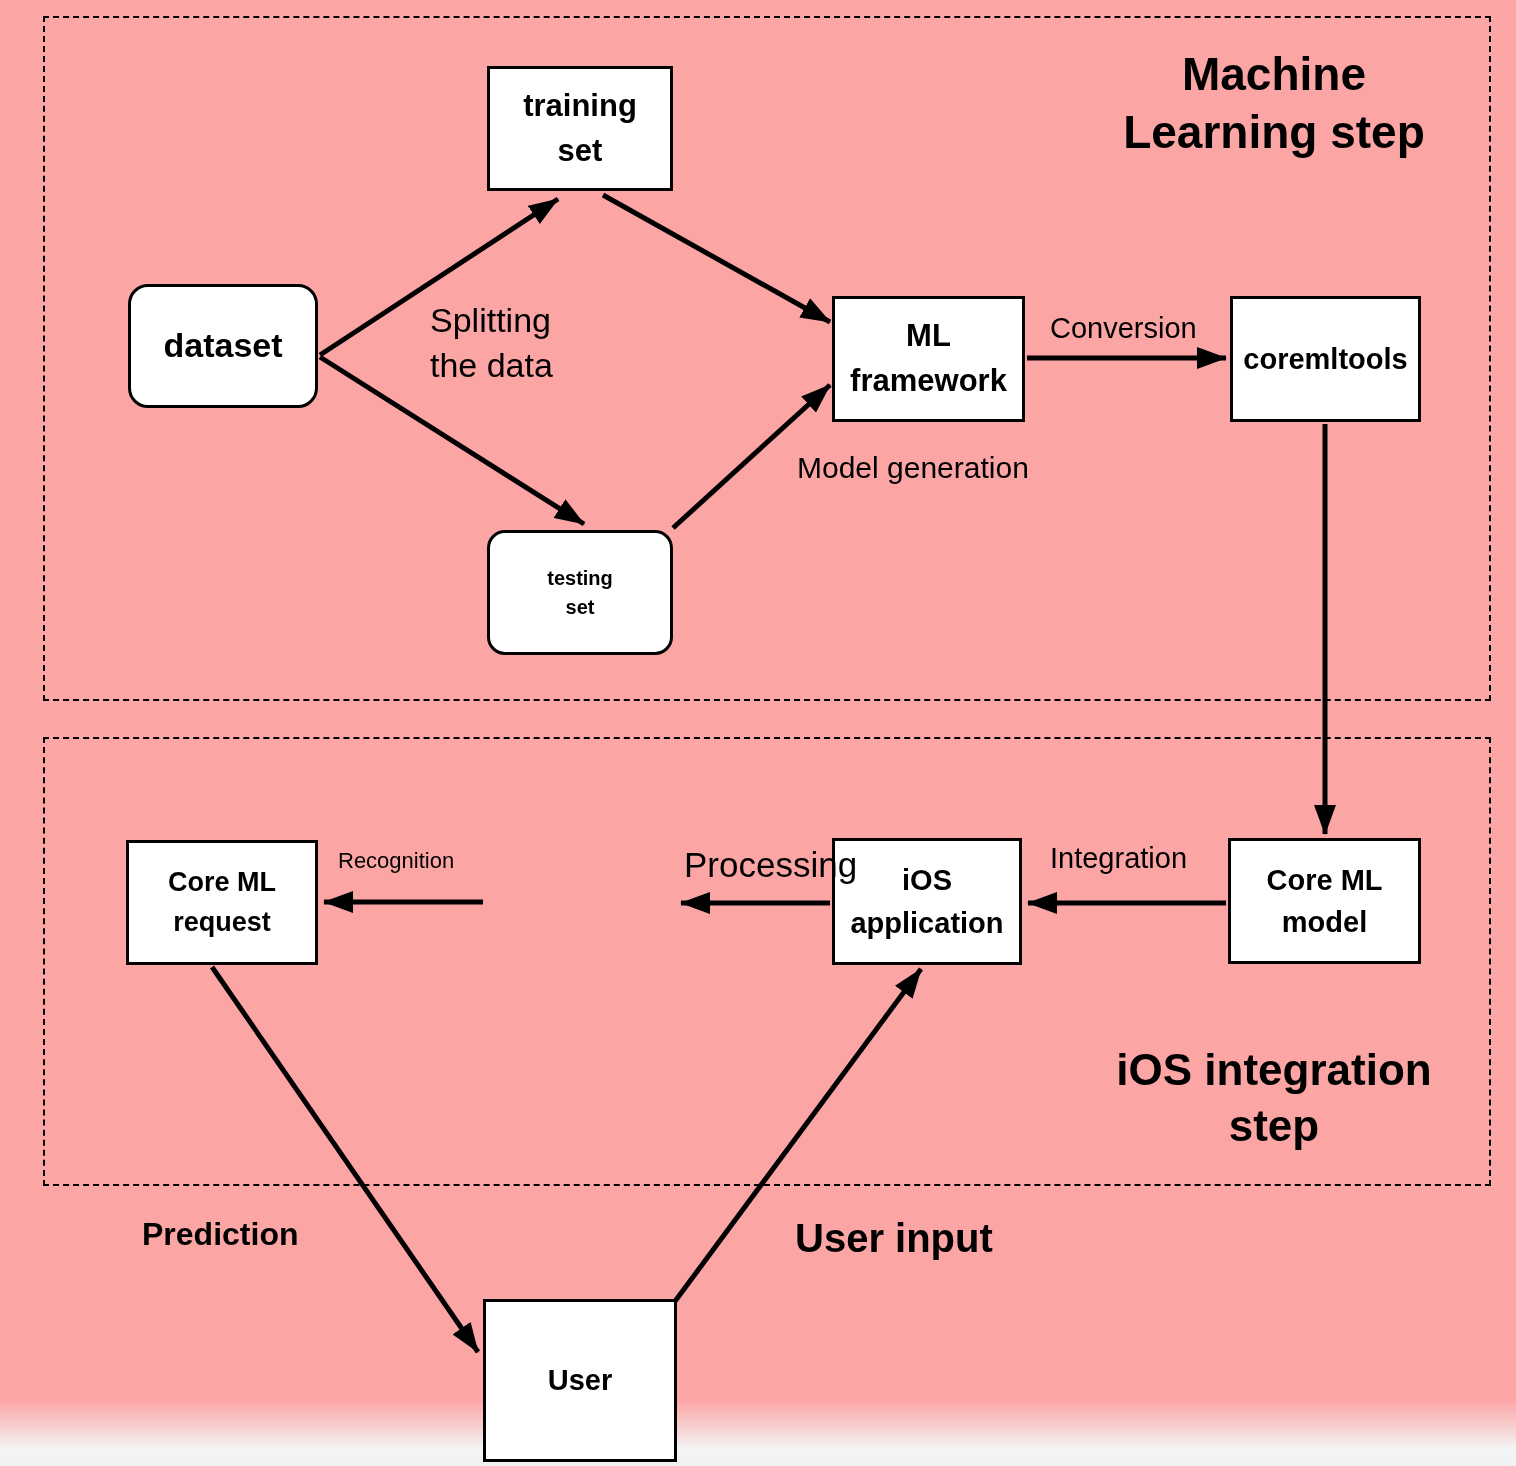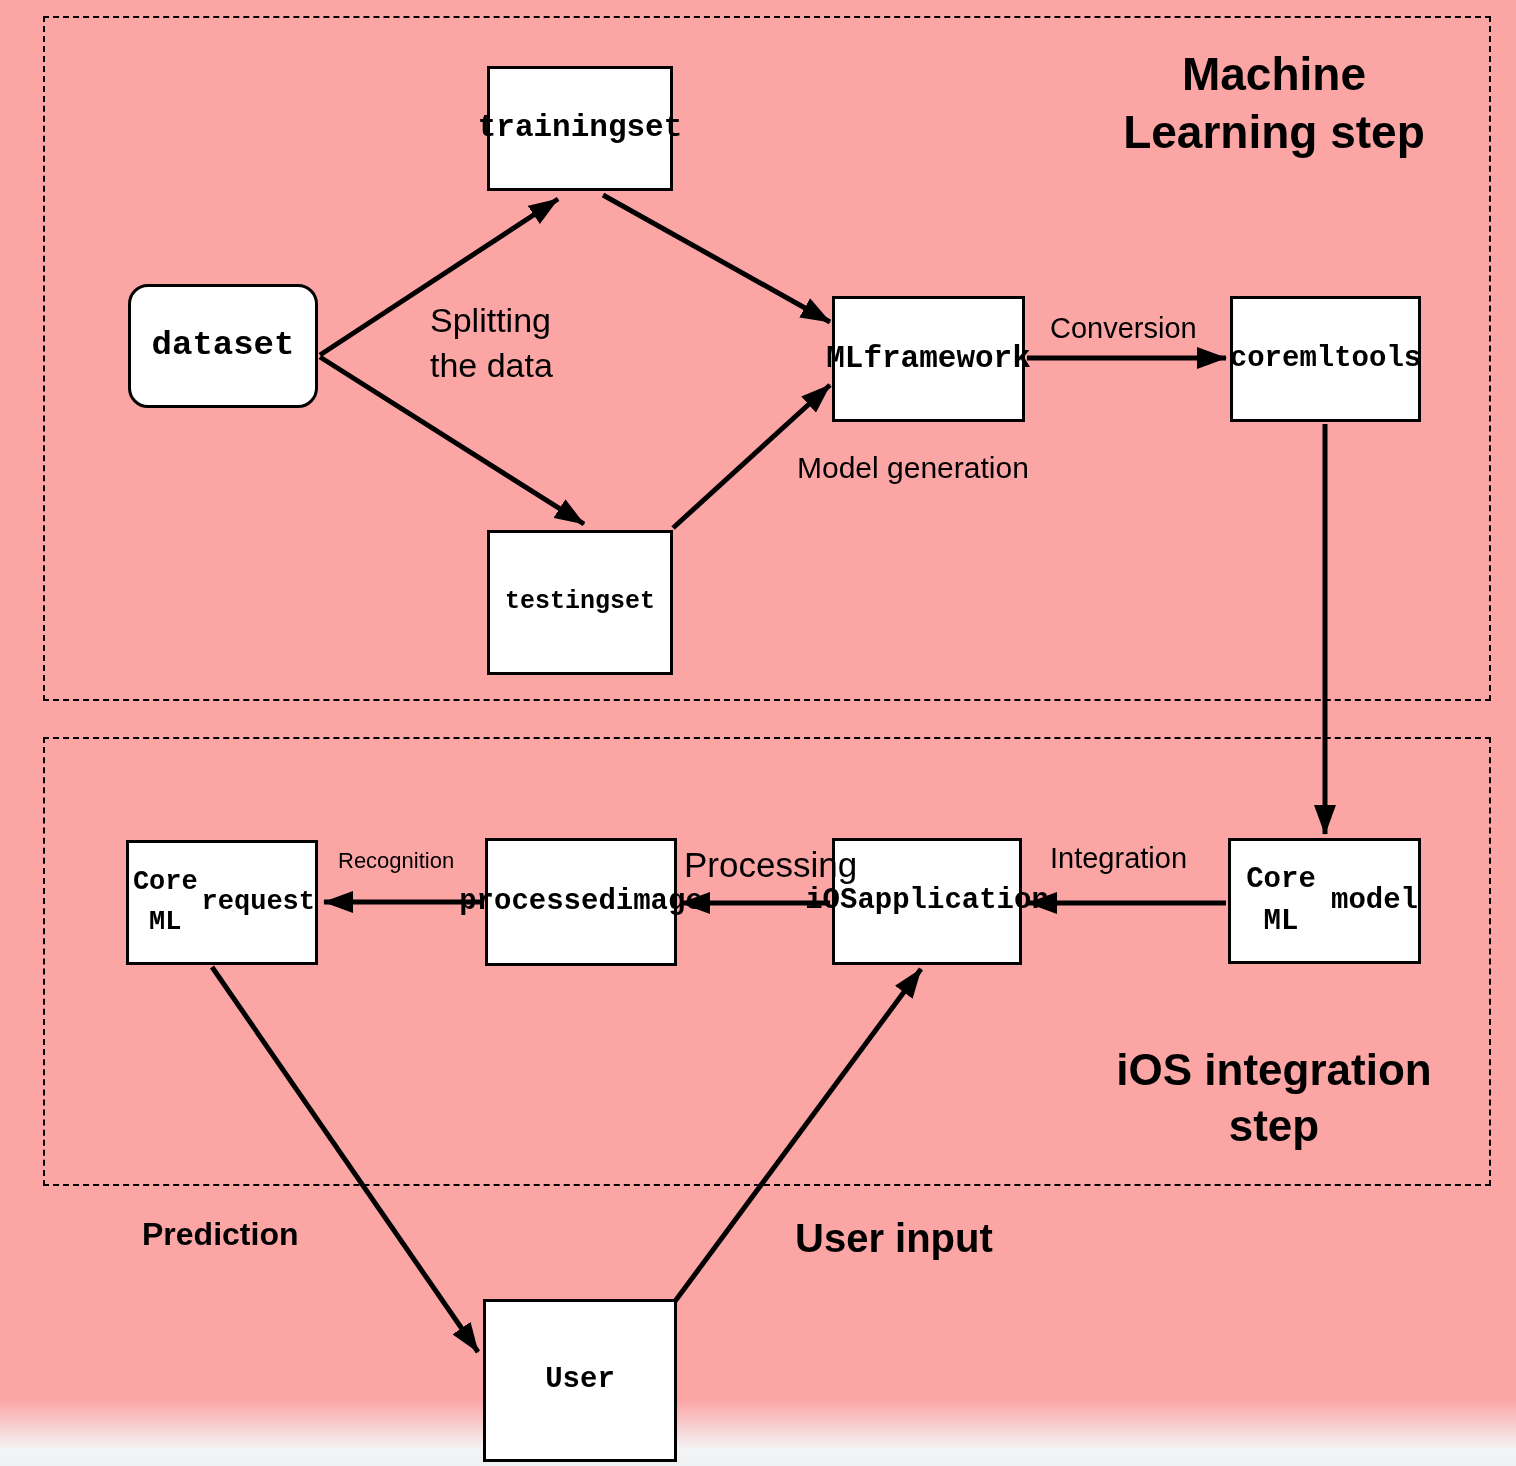--- a/index.html
+++ b/index.html
@@ -18,28 +18,27 @@
     z-index:1;
   }
   .edges{
     position:absolute;left:0;top:0;width:1516px;height:1466px;
     z-index:2;
   }
   .node{
     position:absolute;
     border:3px solid #000;
     background:#ffffff;
-    display:flex;flex-direction:row;
-    align-items:center;justify-content:center;
+    display:flex;flex-direction:column;
+    justify-content:center;
     font-weight:bold;
     text-align:center;
     line-height:1.45;
     z-index:3;
     box-sizing:border-box;
-    font-family:Liberation Mono, monospace;
   }
   .node span{display:block;}
   .lbl{
     position:absolute;
     white-space:nowrap;
     z-index:4;
     line-height:1.3;
   }
   .lbl span{display:block;}
   .section-title{
@@ -54,21 +53,21 @@
   .lbl-splitting{left:430px;top:298px;font-size:34px;line-height:1.32;}
   .lbl-model-generation{left:797px;top:448px;font-size:30px;}
   .lbl-conversion{left:1050px;top:310px;font-size:29px;}
   .lbl-integration{left:1050px;top:840px;font-size:29px;}
   .lbl-processing{left:684px;top:842px;font-size:35px;}
   .lbl-recognition{left:338px;top:847px;font-size:22px;}
   .lbl-prediction{left:142px;top:1214px;font-size:32px;font-weight:bold;}
   .lbl-user-input{left:795px;top:1212px;font-size:40px;font-weight:bold;}
   .n-training{left:487px;top:66px;width:186px;height:125px;font-size:31px;}
   .n-dataset{left:128px;top:284px;width:190px;height:124px;font-size:34px;border-radius:20px;}
-  .n-testing{left:487px;top:530px;width:186px;height:145px;font-size:25px;}
+  .n-testing{left:487px;top:530px;width:186px;height:125px;font-size:20px;border-radius:18px;}
   .n-mlframework{left:832px;top:296px;width:193px;height:126px;font-size:31px;}
   .n-coremltools{left:1230px;top:296px;width:191px;height:126px;font-size:29px;}
   .n-request{left:126px;top:840px;width:192px;height:125px;font-size:27px;}
   .n-processed{left:485px;top:838px;width:192px;height:128px;font-size:29px;}
   .n-iosapp{left:832px;top:838px;width:190px;height:127px;font-size:29px;}
   .n-coremlmodel{left:1228px;top:838px;width:193px;height:126px;font-size:29px;}
   .n-user{left:483px;top:1299px;width:194px;height:163px;font-size:29px;}
   .footer-strip{
     position:absolute;left:0;top:1400px;width:1516px;height:66px;
     background:linear-gradient(180deg, rgba(245,246,247,0) 0%, #f3f4f5 75%, #f0f1f2 100%);
@@ -136,24 +135,20 @@
 
   <div class="node n-coremltools">
     <span>coremltools</span>
   </div>
 
   <div class="node n-request">
     <span>Core ML</span>
     <span>request</span>
   </div>
 
-  <div class="node n-processed">
-    <span>processed</span>
-    <span>image</span>
-  </div>
 
   <div class="node n-iosapp">
     <span>iOS</span>
     <span>application</span>
   </div>
 
   <div class="node n-coremlmodel">
     <span>Core ML</span>
     <span>model</span>
   </div>

